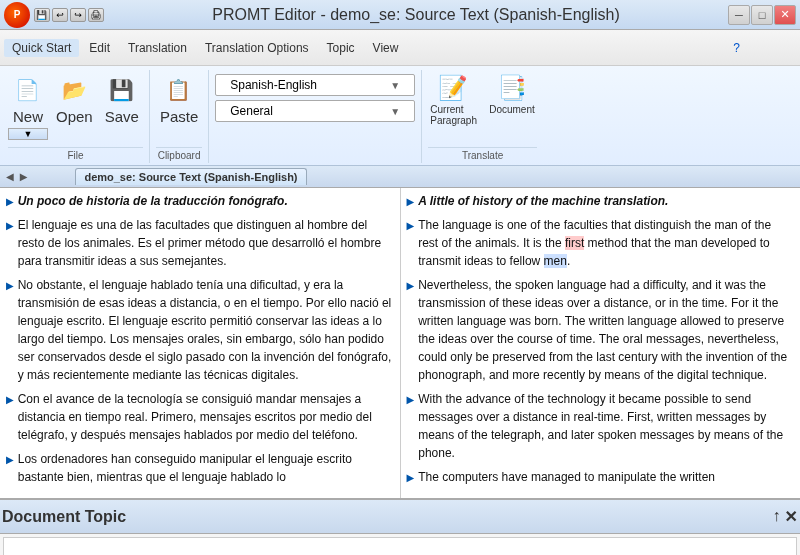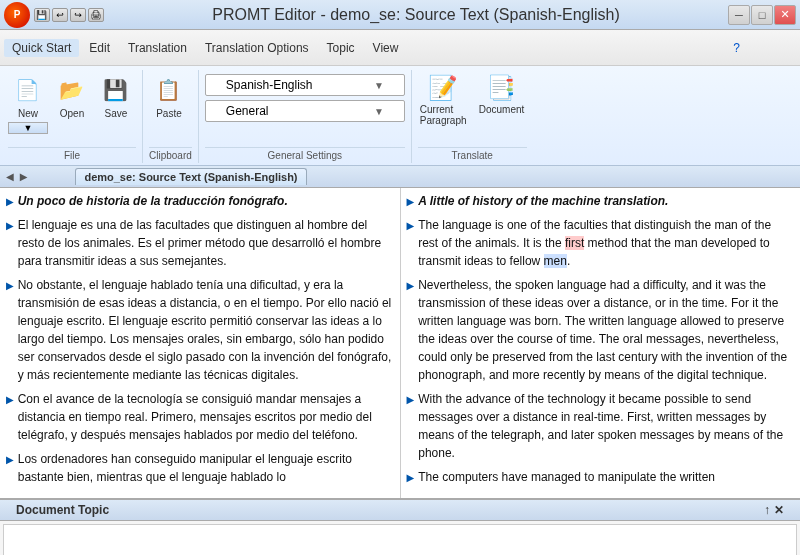--- a/index.html
+++ b/index.html
@@ -93,28 +93,28 @@
     .ribbon-btn {
       display: flex; flex-direction: column; align-items: center;
       cursor: pointer; padding: 2px 4px; border-radius: 3px;
       gap: 2px; min-width: 40px;
     }
     .ribbon-btn .icon-box {
       width: 32px; height: 32px;
       display: flex; align-items: center; justify-content: center;
       font-size: 20px;
     }
-    .ribbon-btn-label { font-size: 10px; color: #333; text-align: center; }
+    .ribbon-btn-label { font-size: 15px; color: #333; text-align: center; }
 
     
     .ribbon-dropdowns { display: flex; flex-direction: column; gap: 4px; padding-top: 4px; }
     .ribbon-select {
       width: 200px; height: 22px;
       background: white; border: 1px solid #aaa;
-      font-size: 12px; padding: 0 20px;
+      font-size: 12px; padding: 0 14px;
       display: flex; align-items: center; justify-content: space-between;
       cursor: pointer; border-radius: 2px;
     }
     .ribbon-select-arrow { color: #666; font-size: 10px; }
 
     
     .doc-tab-bar {
       background: linear-gradient(to bottom, #dce9f7, #c8d8ed);
       height: 22px;
       display: flex;
@@ -159,26 +159,26 @@
     .highlight-blue { background-color: #cce0ff; }
 
     
     .bottom-panel {
       background: #f5f5f5;
       border-top: 2px solid #aaa;
       height: 99px;
     }
     .bottom-panel-header {
       background: linear-gradient(to bottom, #dce9f7, #c8d8ed);
-      height: 21px;
-      display: flex;
-      align-items: center;
-      padding: 0 16px;
+      height: 34px;
+      display: flex;
+      align-items: center;
+      padding: 0 2px;
       border-bottom: 1px solid #aaa;
-      font-size: 12px;
+      font-size: 16px;
       font-weight: bold;
       color: #333;
     }
     .bottom-panel-header-right { margin-left: auto; display: flex; gap: 4px; }
     .bottom-panel-content {
       height: 36px;
       background: white;
       border: 1px solid #ccc;
       margin: 3px;
     }
@@ -282,23 +282,20 @@
     <div class="ribbon-dropdowns">
       <div class="ribbon-select">
         <span>Spanish-English</span>
         <span class="ribbon-select-arrow">▼</span>
       </div>
       <div class="ribbon-select">
         <span>General</span>
         <span class="ribbon-select-arrow">▼</span>
       </div>
     </div>
-    <div style="margin-top:auto;">
-      <div class="ribbon-group-label">General Settings</div>
-    </div>
   </div>
 
   <div class="ribbon-group">
     <div class="ribbon-group-items translate-icon-row">
       <div class="translate-btn">
         <div class="translate-icon">📝</div>
         <div class="translate-label">Current<br>Paragraph</div>
       </div>
       <div class="translate-btn">
         <div class="translate-icon">📑</div>

